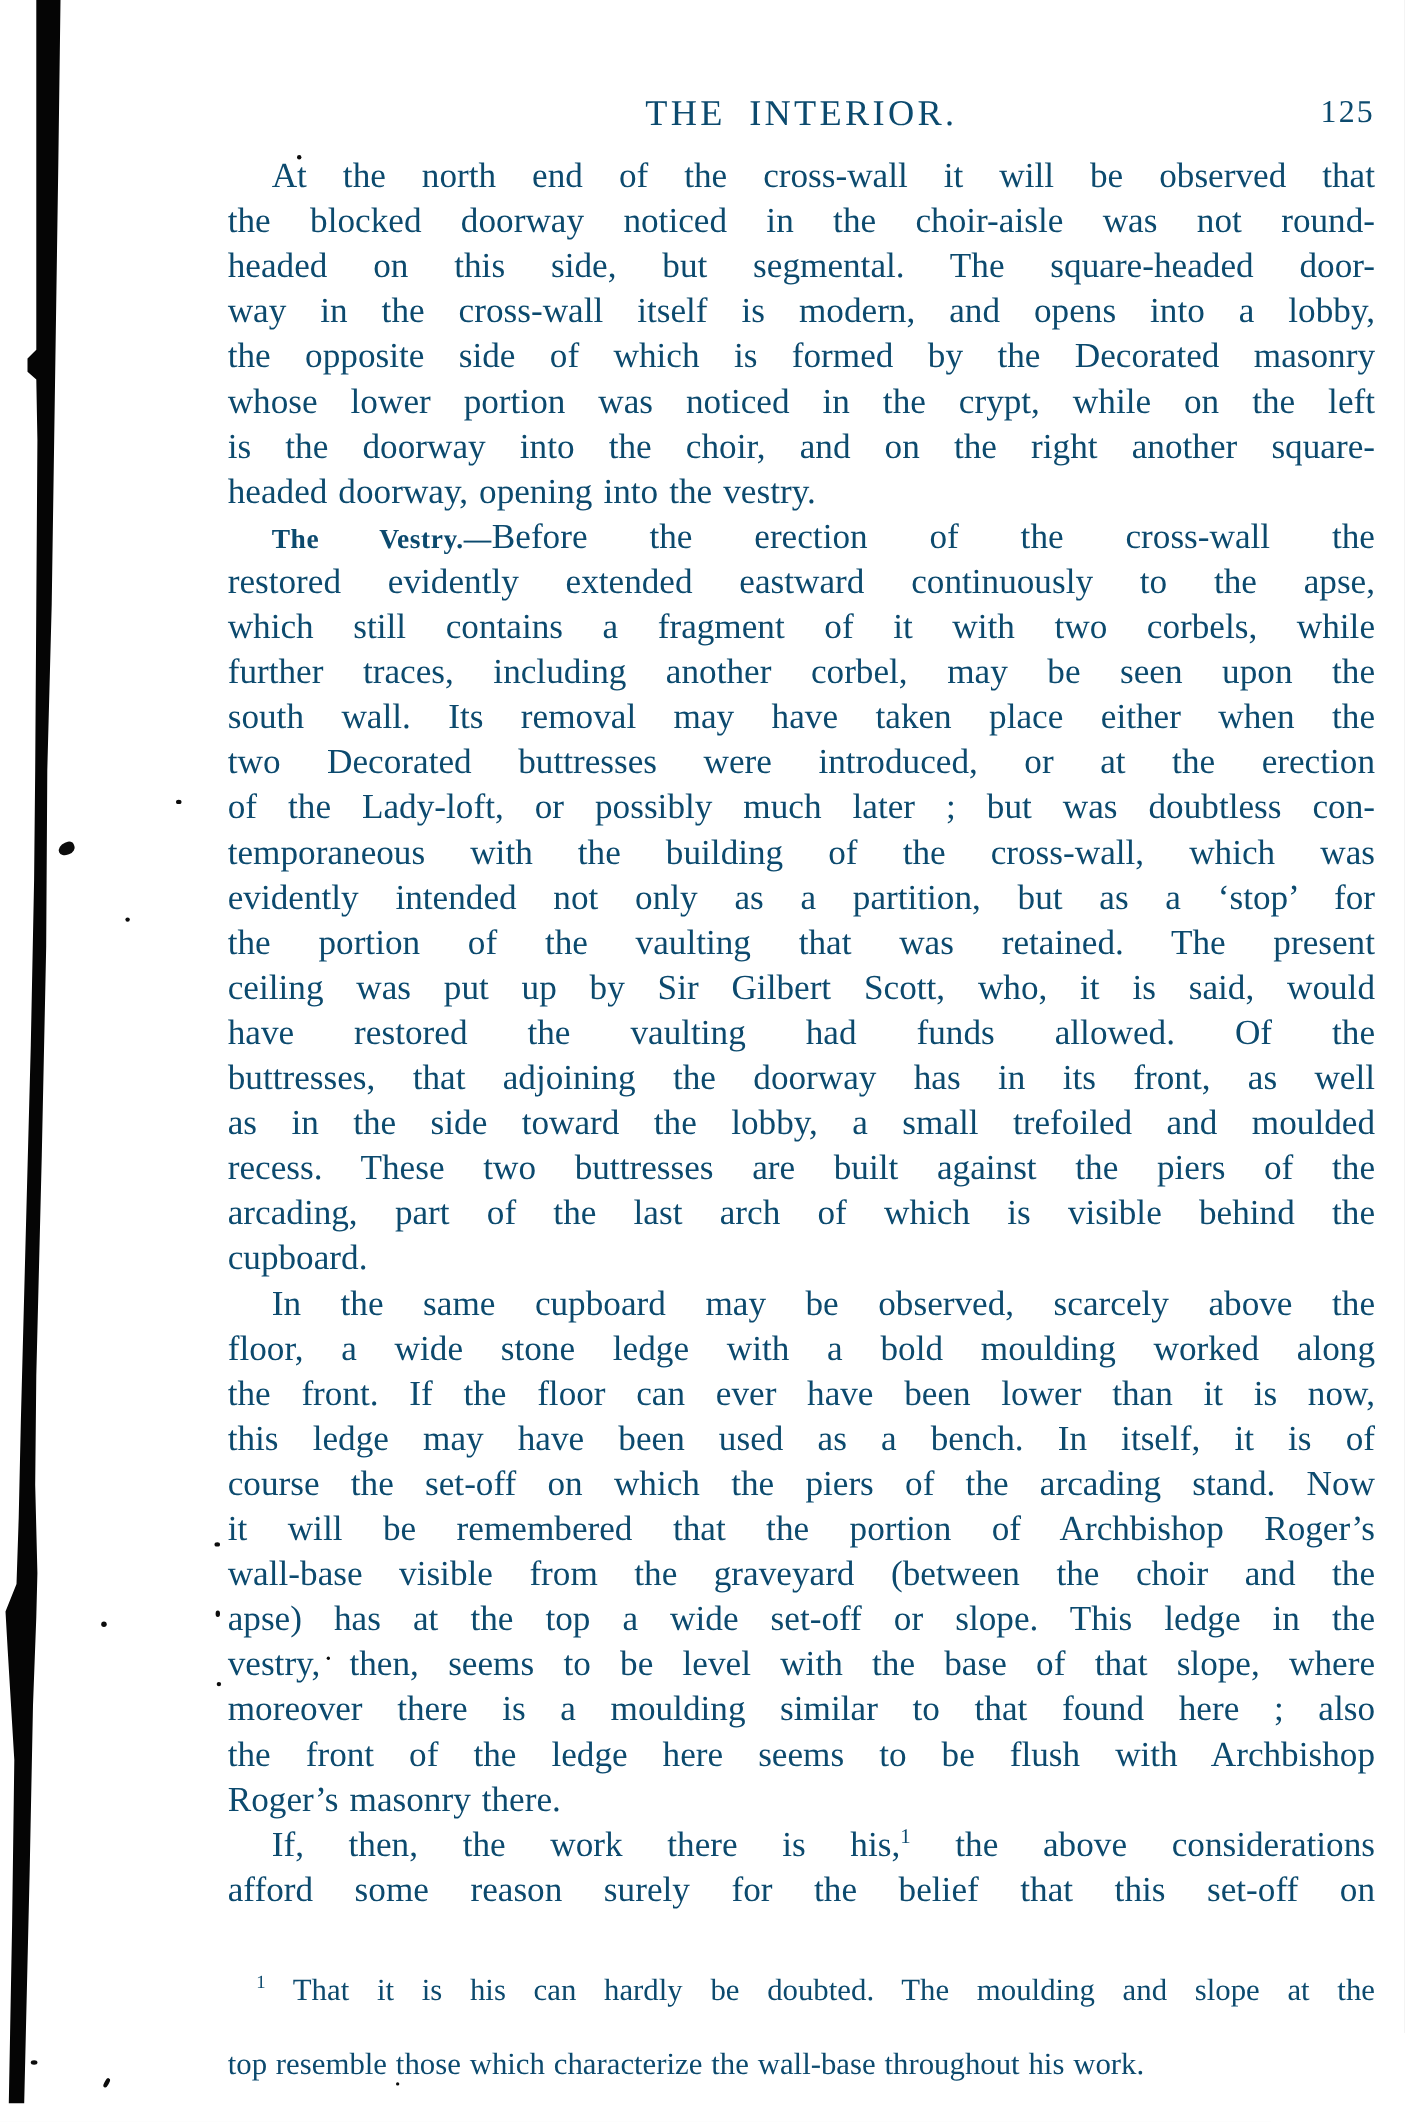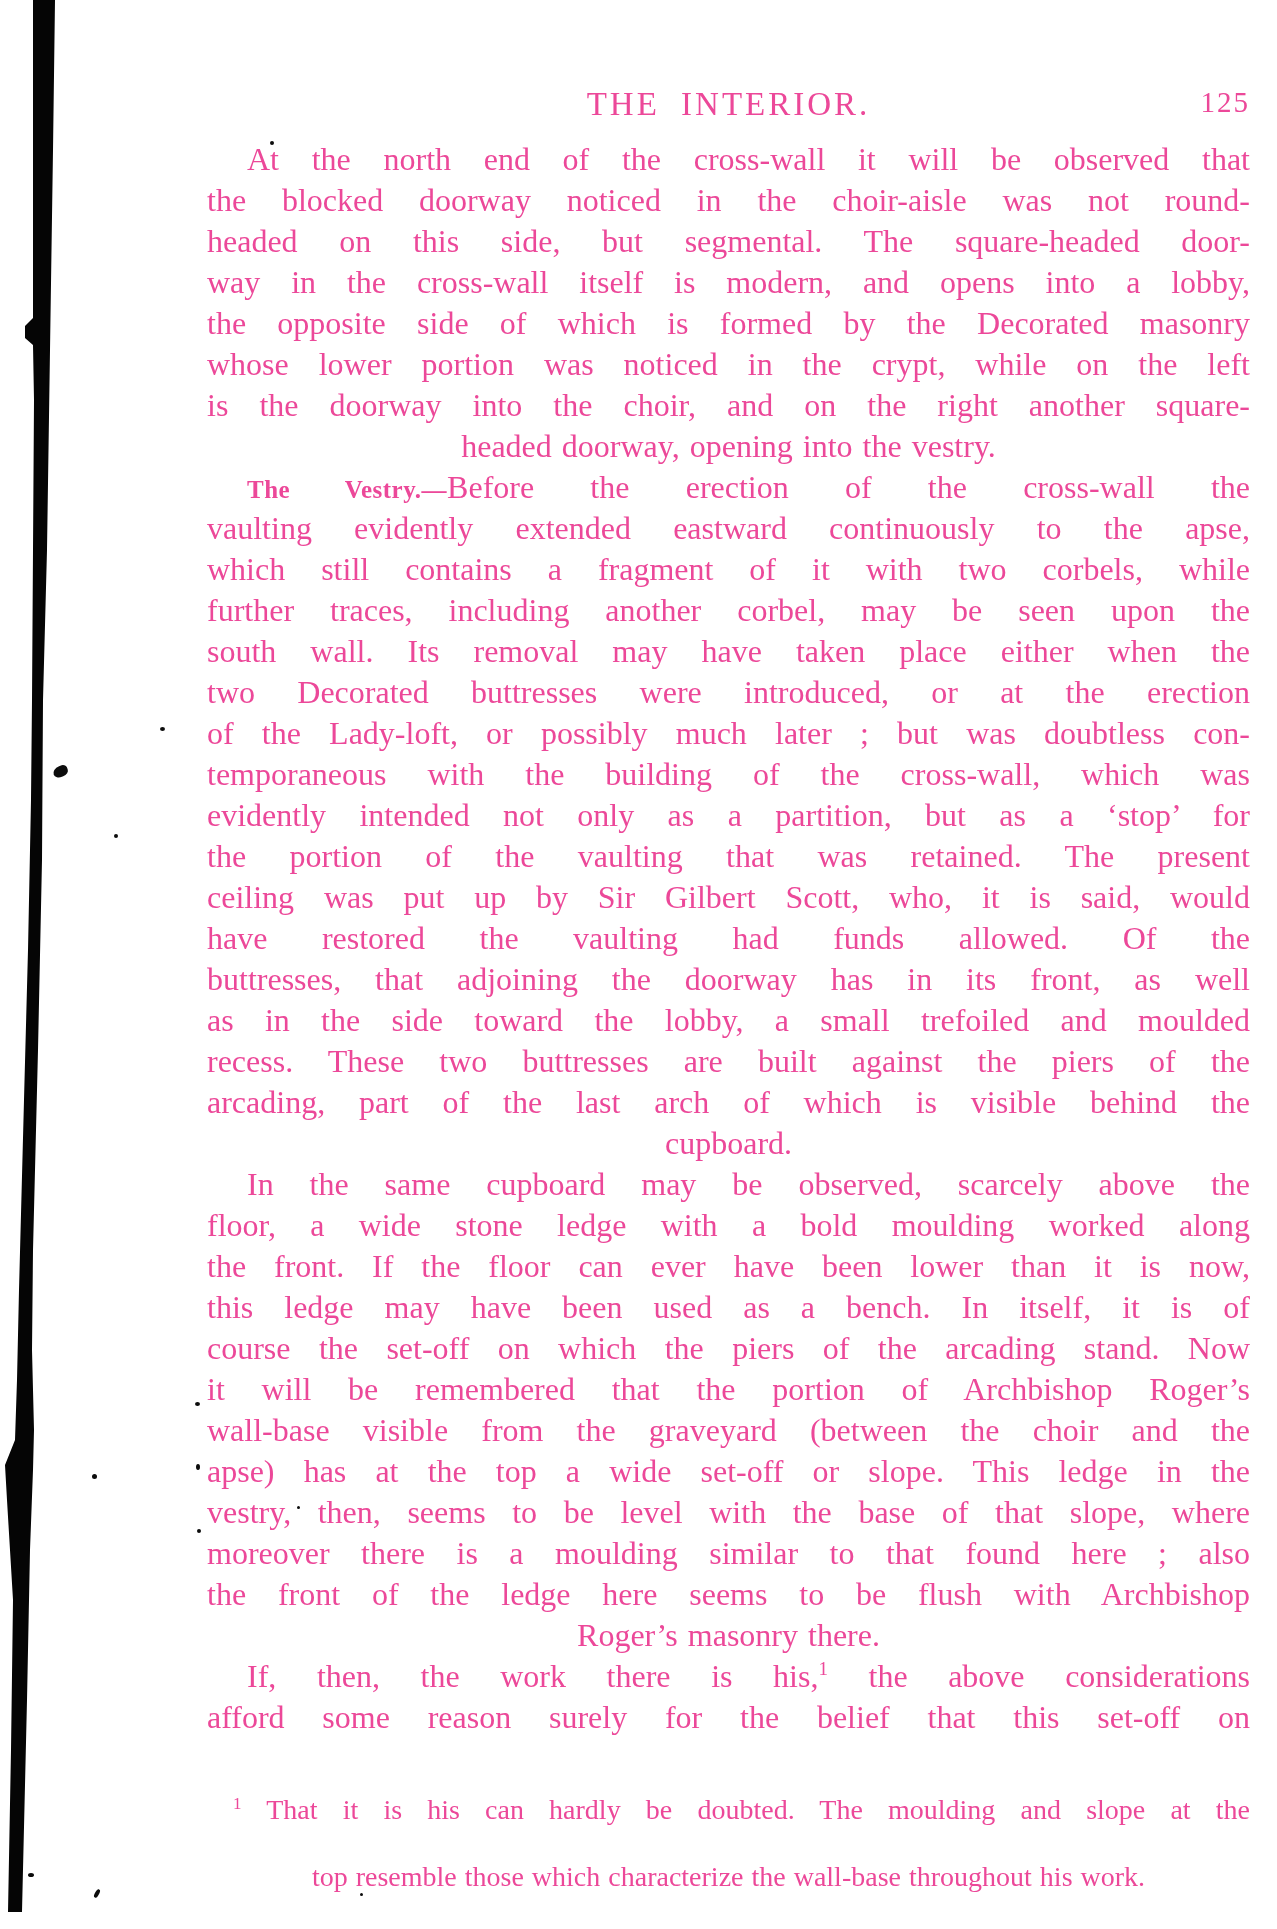--- a/index.html
+++ b/index.html
@@ -2,42 +2,42 @@
 <html><head>
 <meta charset="utf-8">
 <style>
   html,body{margin:0;padding:0;background:#e8e8e8;}
   .page{
     position:relative;
     width:1277px;height:1929px;
     background:#ffffff;
     overflow:hidden;
     font-family:"Liberation Serif","DejaVu Serif",serif;
-    color:#ec4899;
+    color:#0c4a6e;
   }
   
   .header{position:absolute;left:207px;top:86px;width:1043px;height:42px;}
   .running-title{
     position:absolute;left:0;right:0;top:0;
     text-align:center;
     font-size:33px;letter-spacing:3px;word-spacing:10px;
     white-space:nowrap;
   }
   .page-number{
     position:absolute;right:0;top:0;
     font-size:29px;letter-spacing:2px;
   }
   
   .body-text{
     position:absolute;left:207px;top:139px;width:1043px;
     font-size:32px;word-spacing:2px;
   }
   .line{
     height:41px;line-height:41px;overflow:hidden;
-    text-align:center;
+    text-align:left;
   }
   .line.just{text-align:justify;}
   .line.just::after{content:"";display:inline-block;width:100%;height:0;vertical-align:top;}
   .line.ind{text-indent:40px;}
   .runin{font-weight:700;font-size:25px;letter-spacing:0.5px;font-family:Liberation Serif, serif;}
   .sup{vertical-align:super;font-size:19px;line-height:0;}
   
   .footnote{
     position:absolute;left:207px;top:1760px;width:1043px;
     font-size:28px;word-spacing:1px;
@@ -82,21 +82,21 @@
   <div class="body-text">
       <div class="line just ind"><span>At the north end of the cross-wall it will be observed that</span></div>
       <div class="line just"><span>the blocked doorway noticed in the choir-aisle was not round-</span></div>
       <div class="line just"><span>headed on this side, but segmental.  The square-headed door-</span></div>
       <div class="line just"><span>way in the cross-wall itself is modern, and opens into a lobby,</span></div>
       <div class="line just"><span>the opposite side of which is formed by the Decorated masonry</span></div>
       <div class="line just"><span>whose lower portion was noticed in the crypt, while on the left</span></div>
       <div class="line just"><span>is the doorway into the choir, and on the right another square-</span></div>
       <div class="line"><span>headed doorway, opening into the vestry.</span></div>
       <div class="line just ind"><span class="runin">The Vestry.—</span><span>Before the erection of the cross-wall the</span></div>
-      <div class="line just"><span>vaulting evidently extended eastward continuously to the apse,</span></div>
+      <div class="line just"><span>restored evidently extended eastward continuously to the apse,</span></div>
       <div class="line just"><span>which still contains a fragment of it with two corbels, while</span></div>
       <div class="line just"><span>further traces, including another corbel, may be seen upon the</span></div>
       <div class="line just"><span>south wall.  Its removal may have taken place either when the</span></div>
       <div class="line just"><span>two Decorated buttresses were introduced, or at the erection</span></div>
       <div class="line just"><span>of the Lady-loft, or possibly much later ; but was doubtless con-</span></div>
       <div class="line just"><span>temporaneous with the building of the cross-wall, which was</span></div>
       <div class="line just"><span>evidently intended not only as a partition, but as a ‘stop’ for</span></div>
       <div class="line just"><span>the portion of the vaulting that was retained.  The present</span></div>
       <div class="line just"><span>ceiling was put up by Sir Gilbert Scott, who, it is said, would</span></div>
       <div class="line just"><span>have restored the vaulting had funds allowed.  Of the</span></div>

